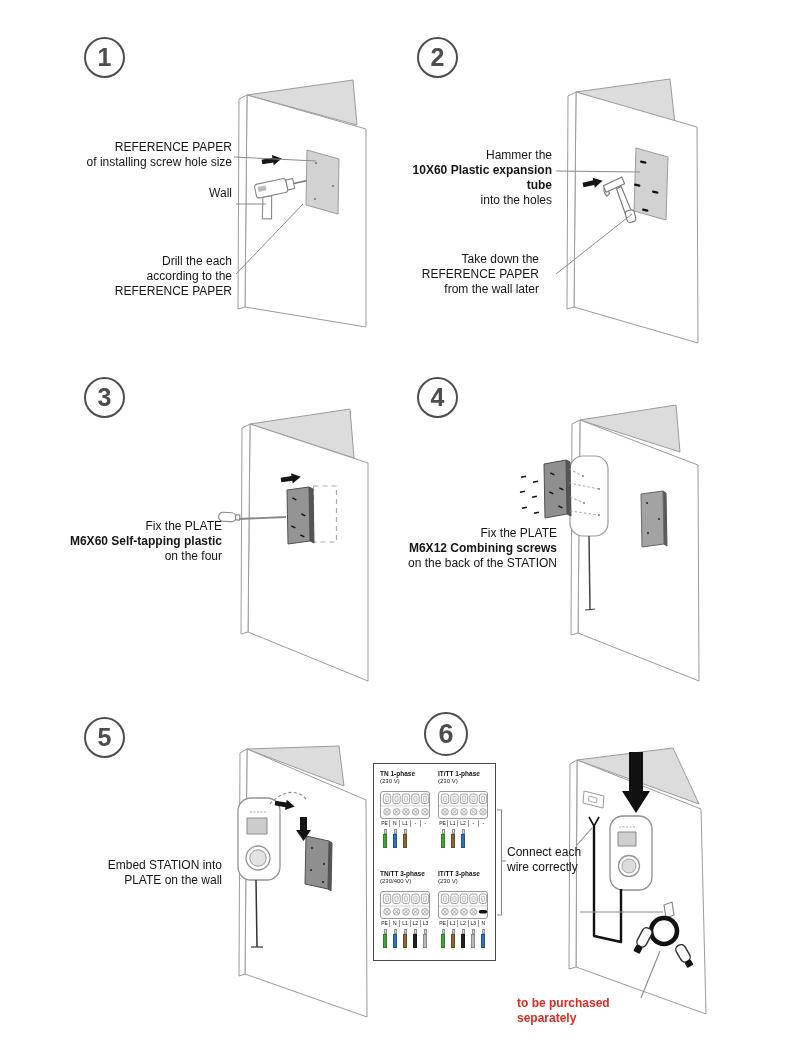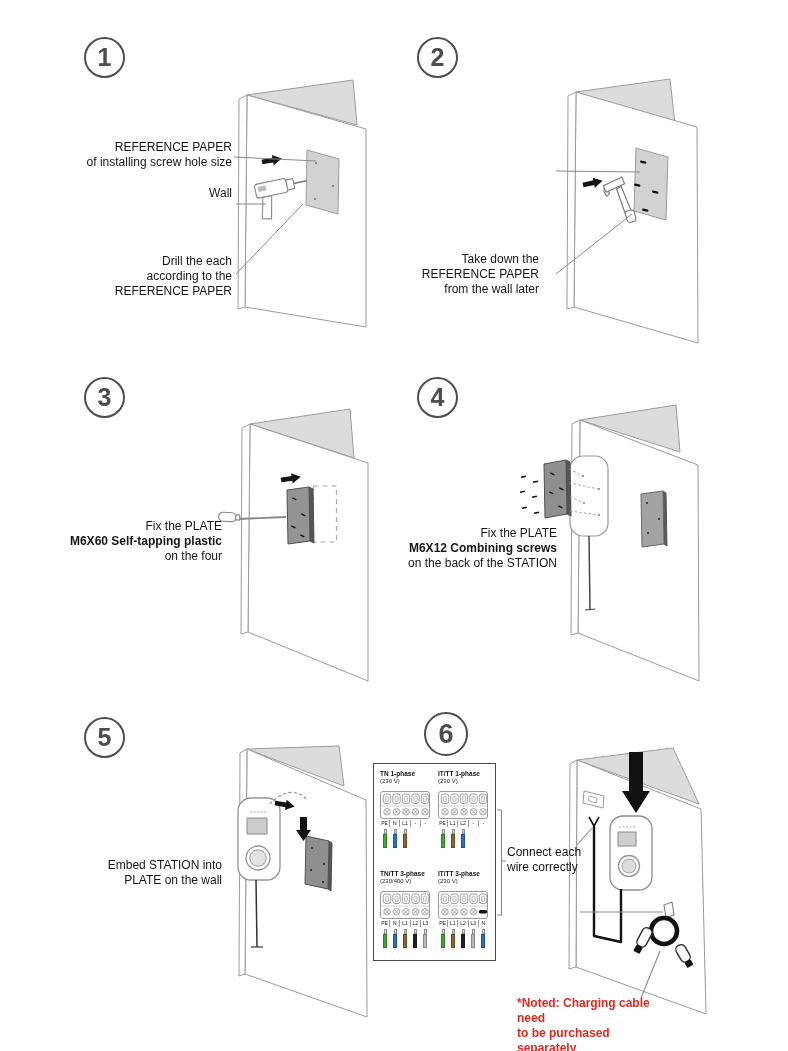--- a/index.html
+++ b/index.html
@@ -244,20 +244,25 @@
   </div>
   <div class="lbl ra" style="left:86px;top:186px;width:146px">
     <span>Wall</span>
   </div>
   <div class="lbl ra" style="left:86px;top:254px;width:146px">
     <span>Drill the each</span>
     <span>according to the</span>
     <span>REFERENCE PAPER</span>
   </div>
 
+  <div class="lbl ra" style="left:385px;top:148px;width:167px">
+    <span>Hammer the</span>
+    <span class="b">10X60 Plastic expansion tube</span>
+    <span>into the holes</span>
+  </div>
   <div class="lbl ra" style="left:372px;top:252px;width:167px">
     <span>Take down the</span>
     <span>REFERENCE PAPER</span>
     <span>from the wall later</span>
   </div>
 
   <div class="lbl ra" style="left:60px;top:519px;width:162px">
     <span>Fix the PLATE</span>
     <span class="b">M6X60 Self-tapping plastic</span>
     <span>on the four</span>
@@ -272,21 +277,20 @@
   <div class="lbl ra" style="left:94px;top:858px;width:128px">
     <span>Embed STATION into</span>
     <span>PLATE on the wall</span>
   </div>
 
   <div class="lbl" style="left:507px;top:845px;width:80px">
     <span>Connect each</span>
     <span>wire correctly</span>
   </div>
   <div class="lbl note" style="left:517px;top:996px;width:150px">
-    <span>*Noted: Charging cable need</span>
     <span>to be purchased separately</span>
   </div>
 
   <div class="wpanel">
     <div class="quad">
       <div class="q-title">TN 1-phase</div>
       <div class="q-sub">(230 V)</div>
       <svg class="tblock" viewBox="0 0 50 28">
           <rect x="0.5" y="0.5" width="49" height="27" rx="2.5" fill="#fff" stroke="#999"></rect>
           <line x1="1" y1="15" x2="49" y2="15" stroke="#bbb" stroke-width="0.7"></line>

